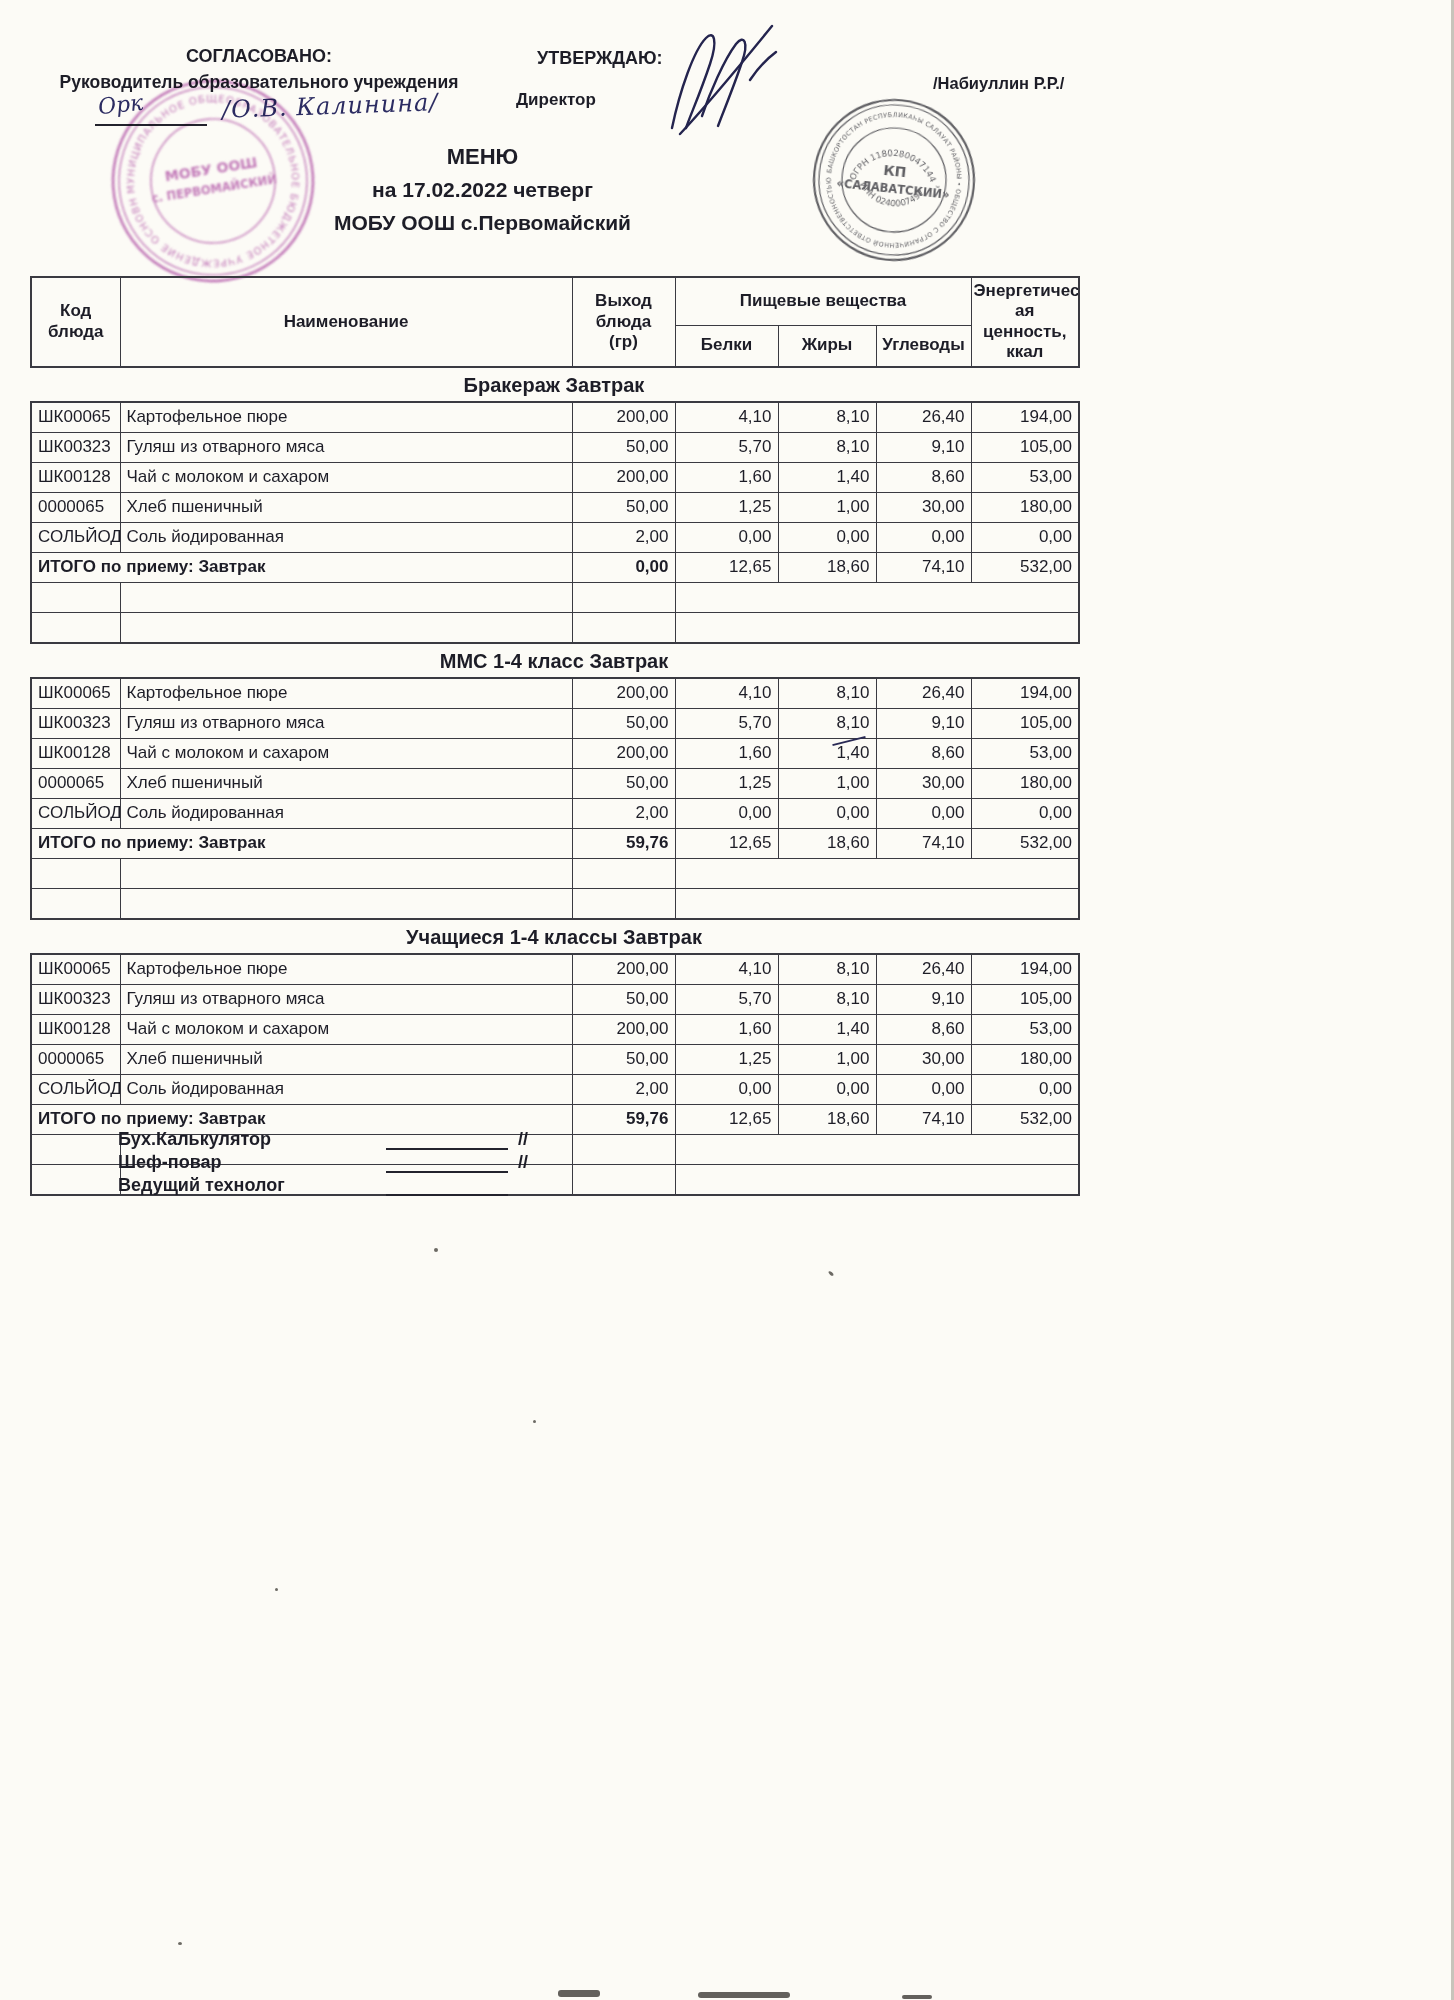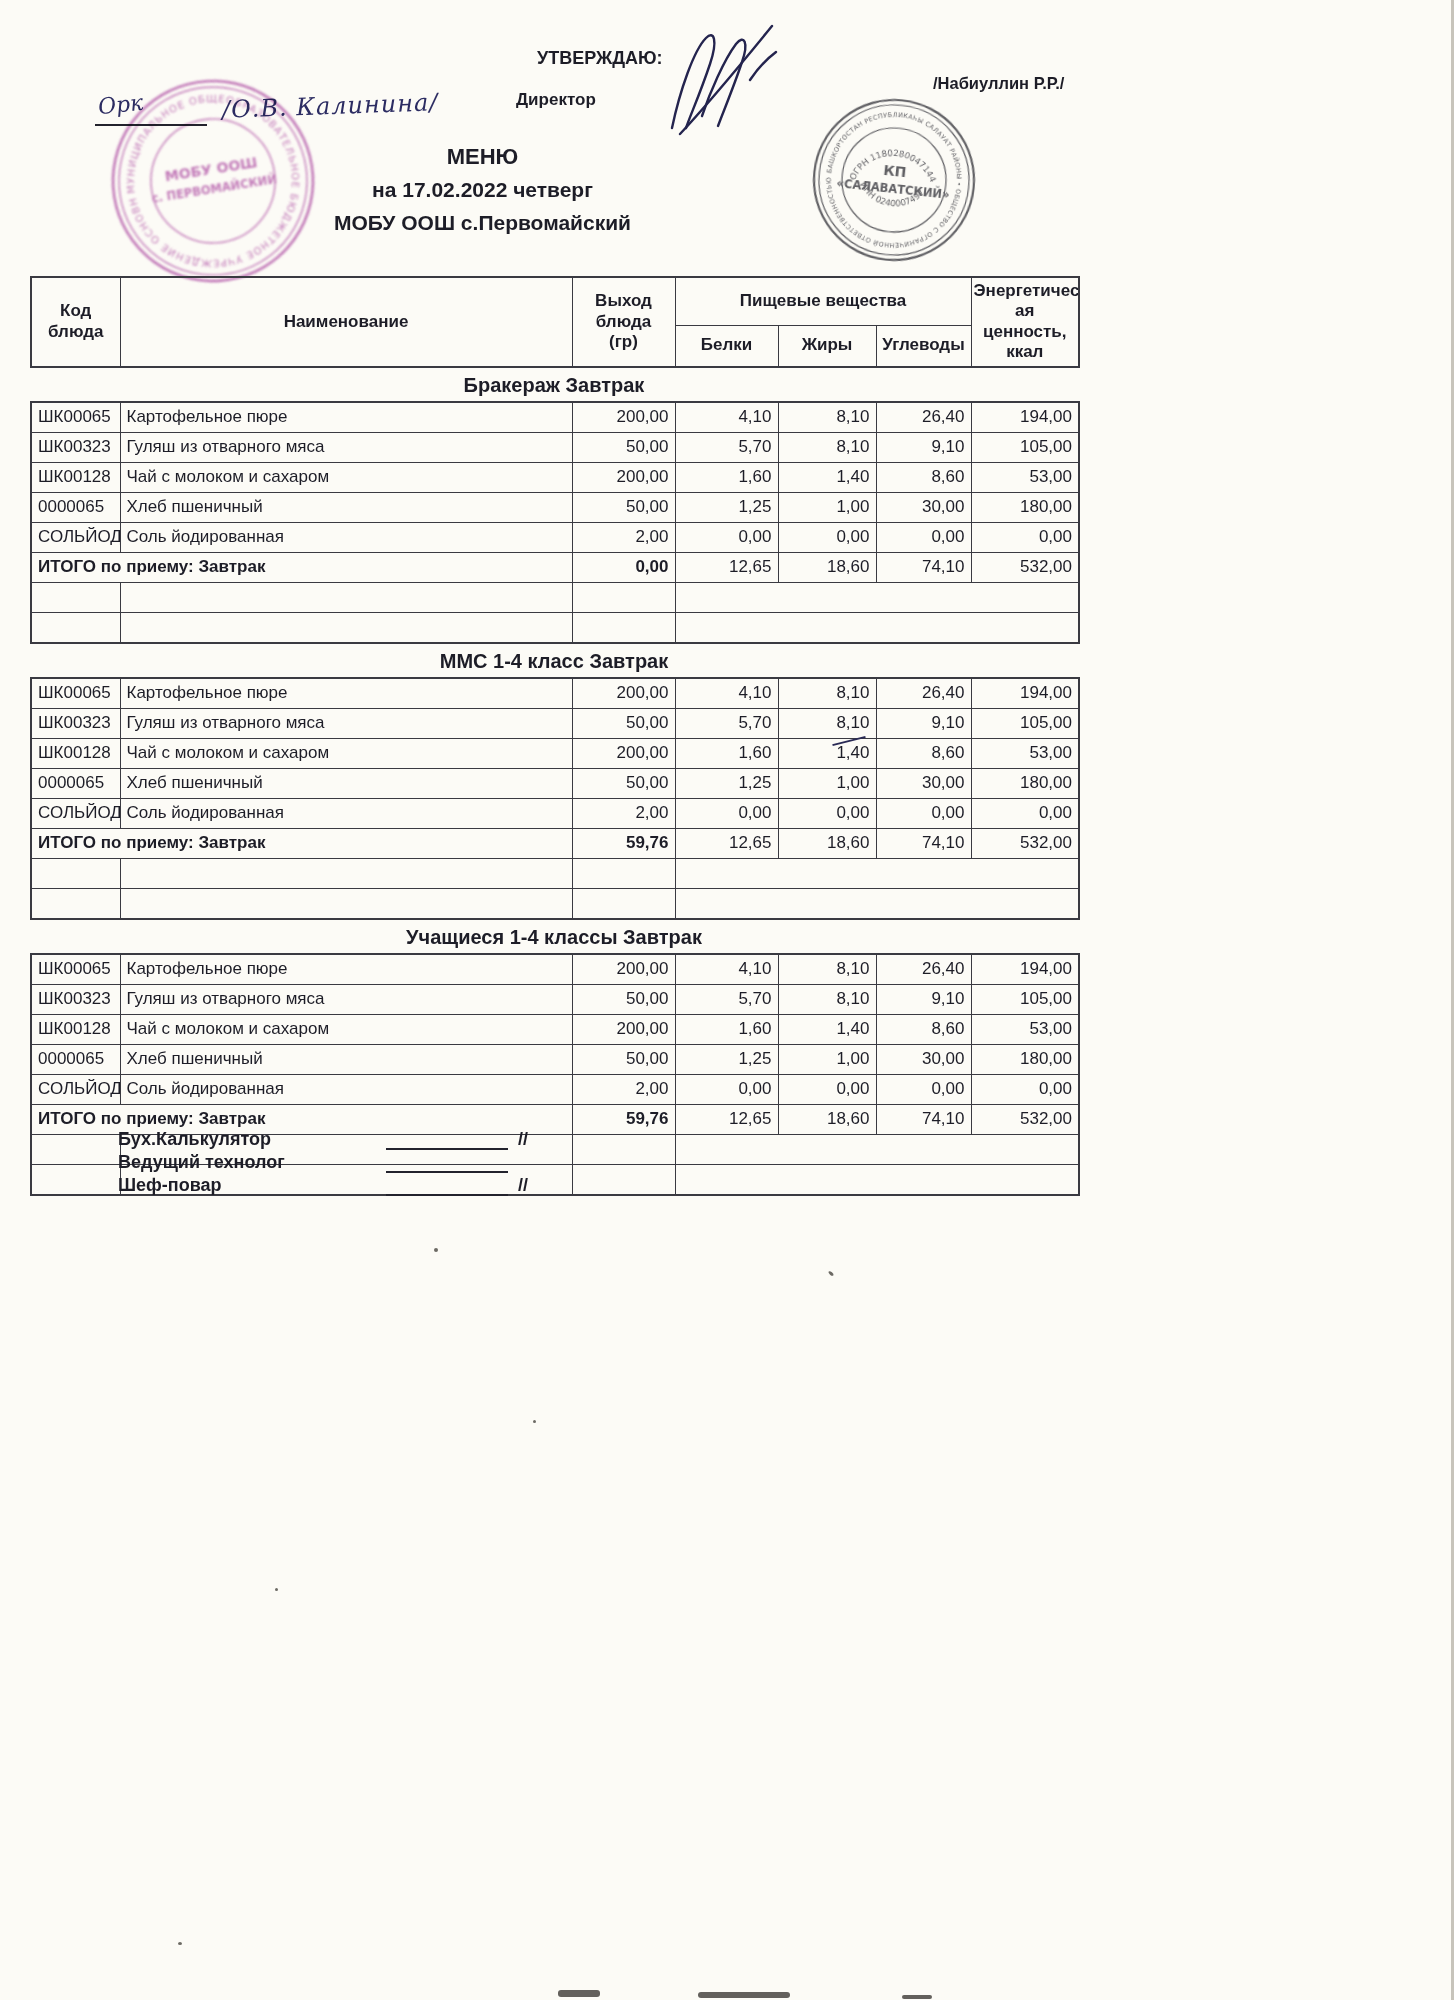--- a/index.html
+++ b/index.html
@@ -57,20 +57,24 @@
   .speck{position:absolute;background:#6c6a64;border-radius:50%;}
   .pen-mark{position:absolute;border-top:2px solid #2a2a55;transform:rotate(-14deg);}
   .edge-right{position:absolute;right:0;top:0;width:3px;height:2000px;background:#c7c4bb;}
   .smudge{position:absolute;background:#3c3a36;border-radius:3px;opacity:0.8;}
 </style>
 </head>
 <body>
 
 <div class="page">
 
+  <div class="approval-left">
+    <div class="agreed-label">СОГЛАСОВАНО:</div>
+    <div class="agreed-role">Руководитель образовательного учреждения</div>
+  </div>
   <div class="hw hw-ork">Орк</div>
   <div class="uline-left"></div>
   <div class="hw hw-kalinina">/О.В. Калинина/</div>
 
   <div class="approve-label">УТВЕРЖДАЮ:</div>
   <div class="approve-role">Директор</div>
   <div class="approved-name">/Набиуллин Р.Р./</div>
 
   <svg class="big-signature" width="150" height="125" viewBox="0 0 150 125">
     <g fill="none" stroke="#24244e" stroke-width="2.4" stroke-linecap="round">
@@ -406,24 +410,24 @@
       </div>
   </div>
 
   <div class="pen-mark" style="left:832px;top:740px;width:34px;"></div>
 
   <div class="footer-block">
     <div class="footer-row">
       <span class="footer-label">Бух.Калькулятор</span><span class="footer-line"></span><span class="footer-suffix">//</span>
     </div>
     <div class="footer-row">
-      <span class="footer-label">Ведущий технолог</span><span class="footer-line"></span><span class="footer-suffix"></span>
+      <span class="footer-label">Шеф-повар</span><span class="footer-line"></span><span class="footer-suffix">//</span>
     </div>
     <div class="footer-row">
-      <span class="footer-label">Шеф-повар</span><span class="footer-line"></span><span class="footer-suffix">//</span>
+      <span class="footer-label">Ведущий технолог</span><span class="footer-line"></span><span class="footer-suffix"></span>
     </div>
   </div>
 
   <div class="edge-right"></div>
   <div class="speck" style="left:434px;top:1248px;width:4px;height:4px;"></div>
   <div class="speck" style="left:828px;top:1272px;width:6px;height:3px;transform:rotate(40deg);"></div>
   <div class="speck" style="left:533px;top:1420px;width:3px;height:3px;"></div>
   <div class="speck" style="left:275px;top:1588px;width:3px;height:3px;"></div>
   <div class="speck" style="left:178px;top:1942px;width:4px;height:3px;"></div>
   <div class="smudge" style="left:558px;top:1990px;width:42px;height:7px;"></div>

